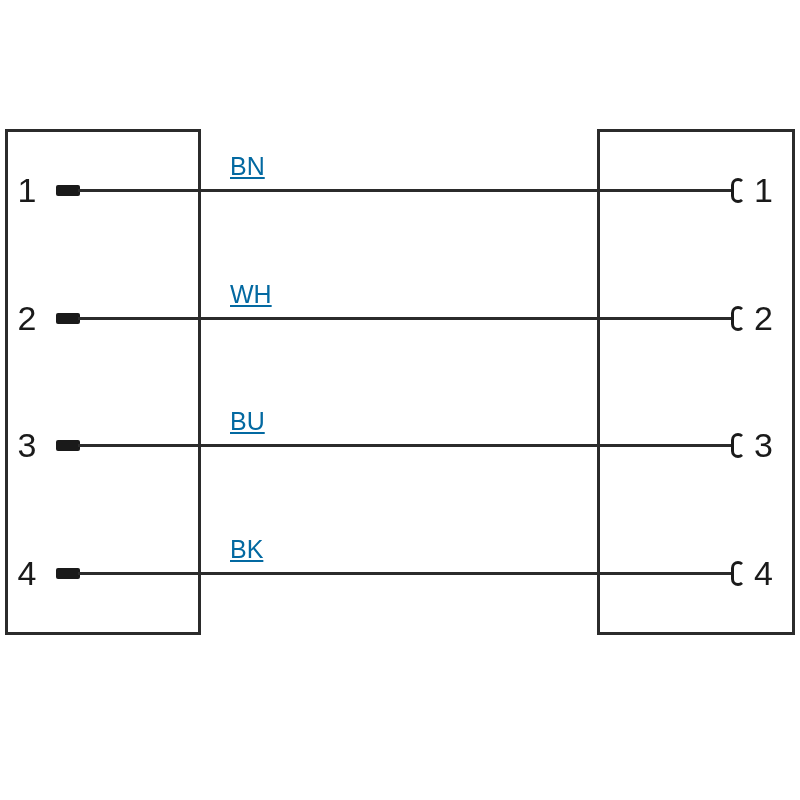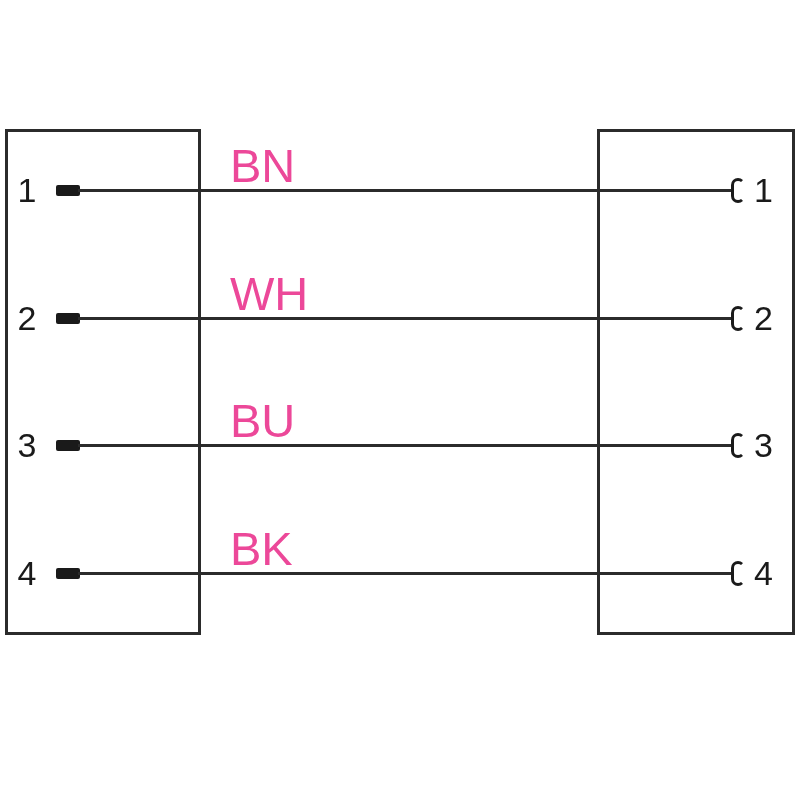--- a/index.html
+++ b/index.html
@@ -109,23 +109,24 @@
     color: #1a1a1a;
   }
 
   
   .wire-label {
     position: absolute;
     left: 230px;
     top: -44px;
     height: 40px;
     line-height: 40px;
-    font-size: 47px;
-    color: #ec4899;
+    font-size: 25px;
+    color: #0369a1;
     white-space: nowrap;
+    text-decoration: underline;
   }
 </style>
 </head>
 <body>
 
 <div id="stage">
 
   <div id="left-connector-box" class="connector-box"></div>
 
   <div id="right-connector-box" class="connector-box"></div>

